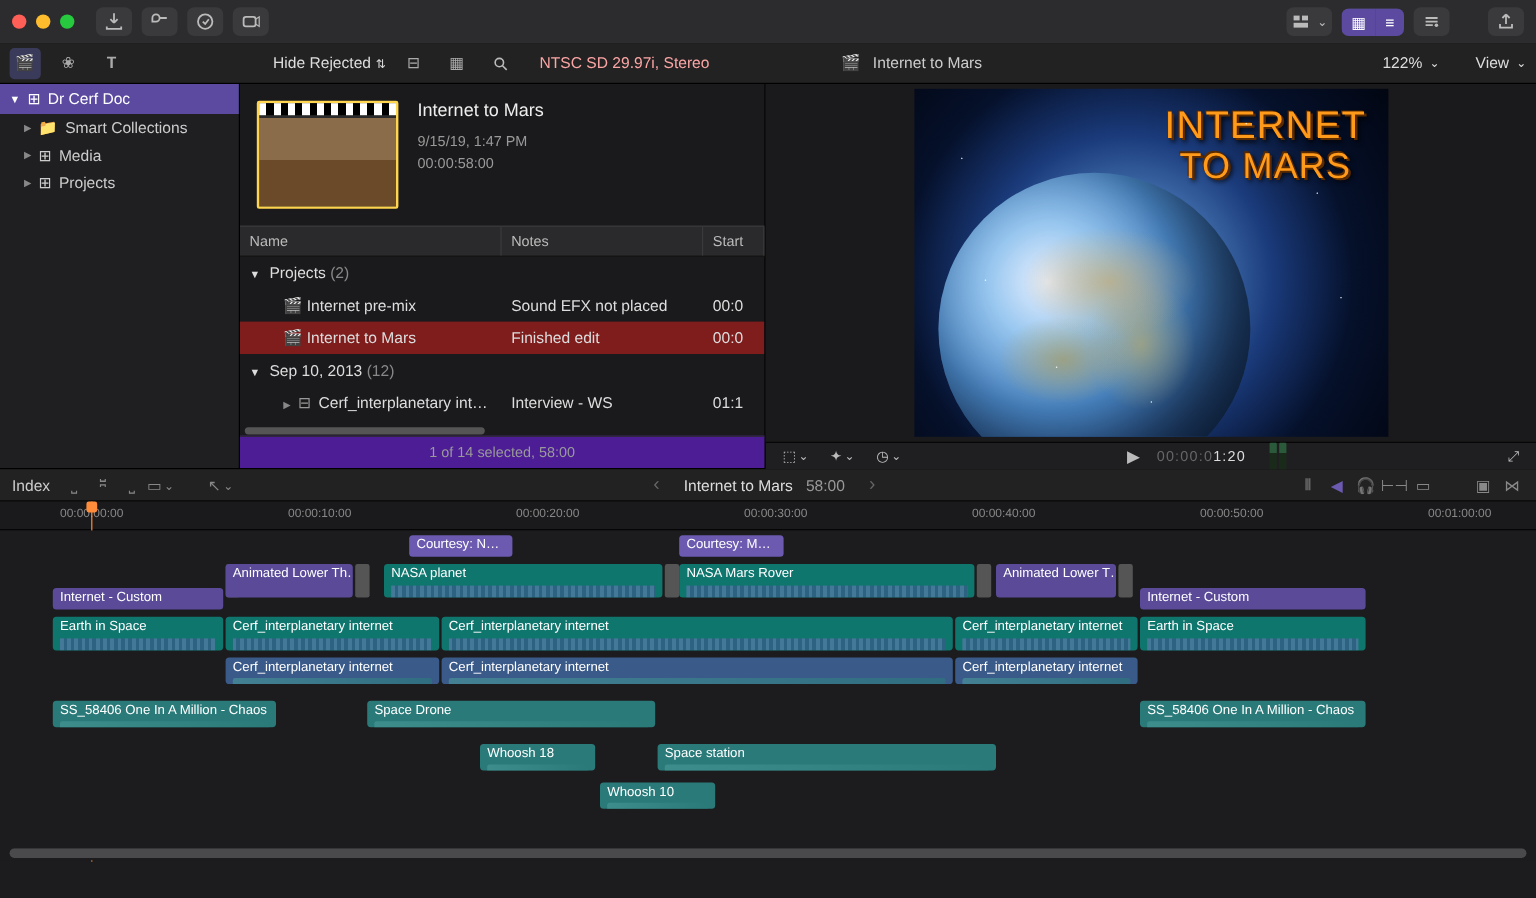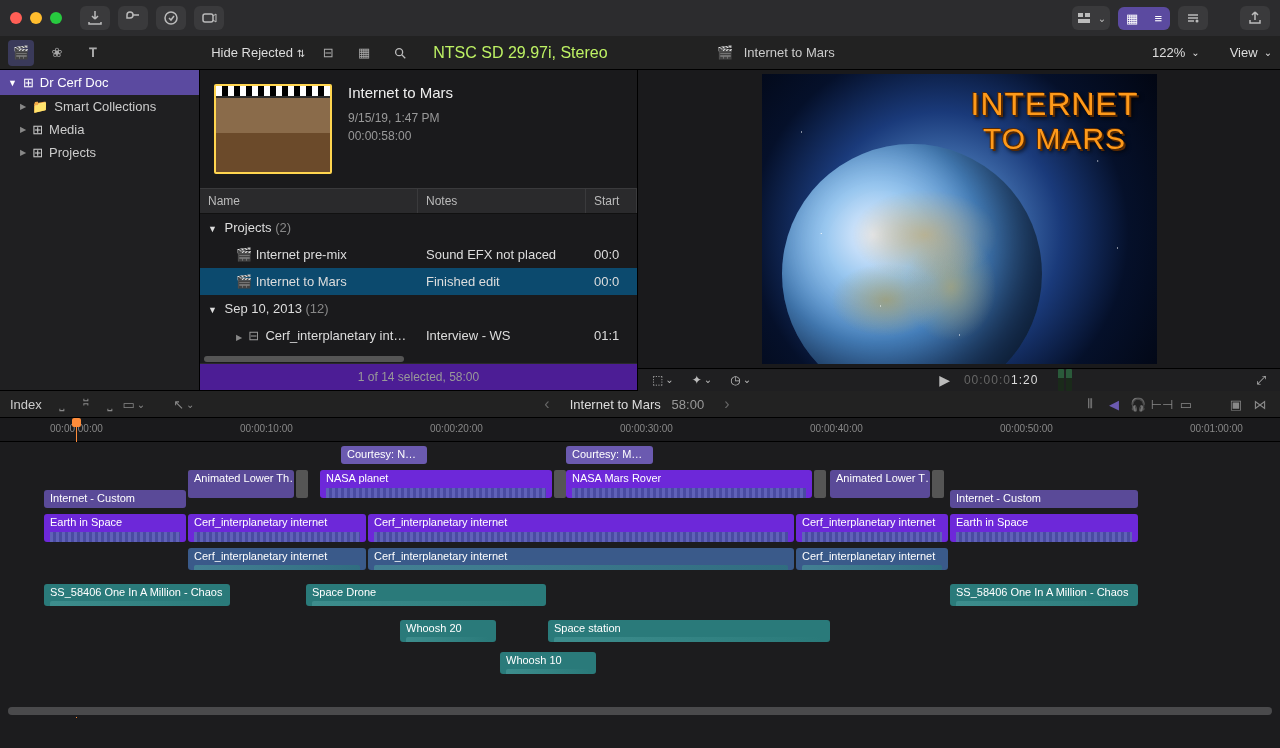--- a/index.html
+++ b/index.html
@@ -42,21 +42,21 @@
 .clip-meta div{color:#999;font-size:12px;line-height:1.5;}
 
 .tbl-head { display:flex; background:#2a2a2c; border-top:1px solid #3a3a3c;border-bottom:1px solid #111; font-size:12px;color:#bbb;}
 .tbl-head > div { padding:5px 8px; border-right:1px solid #3a3a3c;}
 .c-name{width:218px}.c-notes{width:168px}.c-start{flex:1}
 .tbl-body { flex:1; overflow:hidden; }
 .tbl-row { display:flex; font-size:13px; padding:4px 0; cursor:pointer;}
 .tbl-row > div { padding:2px 8px; white-space:nowrap; overflow:hidden; text-overflow:ellipsis;}
 .tbl-row.group{color:#ddd;font-weight:500}
 .tbl-row.group .tri{font-size:9px;margin-right:4px}
-.tbl-row.sel{background:#0c4a6e}
+.tbl-row.sel{background:#7f1d1d}
 .tbl-row .cnt{color:#888;font-weight:400}
 .row-ico{display:inline-block;width:16px;text-align:center;color:#999}
 .browser-foot { text-align:center; padding:6px; color:#999; font-size:12px; border-top:1px solid #2a2a2c; background:#4c1d95;}
 .scroll-thumb{position:absolute;bottom:28px;left:4px;width:200px;height:6px;background:#555;border-radius:3px;}
 
 
 .viewer { flex:1; background:#1a1a1c; display:flex; flex-direction:column; }
 .vw-canvas { flex:1; display:flex; align-items:center; justify-content:center; position:relative; background:#1a1a1c; padding:4px 0;}
 .earth-img { width:395px; height:290px; background:radial-gradient(circle at 45% 55%, #fff 0%, #a8c8e8 8%, #4a7ab8 22%, #1a3a7a 45%, #05102a 70%, #020612 100%); position:relative; overflow:hidden; }
 .earth-img::after{ content:""; position:absolute; inset:0; background:
@@ -99,21 +99,21 @@
 .ruler .tick{position:absolute;font-size:10px;color:#888;top:5px;}
 .ruler .play-tick{position:absolute;left:76px;top:0;width:1px;height:300px;background:#ff8c3a;}
 .ruler .play-tick::before{content:"";position:absolute;top:0;left:-4px;width:9px;height:9px;background:#ff8c3a;border-radius:2px;}
 
 
 .lanes { background:#1c1c1e; position:relative; height:275px; padding-top:24px; padding-left:44px;}
 .clip { position:absolute; height:18px; border-radius:3px; font-size:11px; padding:2px 6px; color:#fff; white-space:nowrap; overflow:hidden; cursor:pointer;}
 .clip.purple{background:#6b5ab0;}
 .clip.purple-d{background:#5a4a98;}
 .clip.title-clip{background:#5a4a98;height:28px;}
-.clip.blue{background:#6d28d9; height:28px;}
+.clip.blue{background:#0f766e; height:28px;}
 .clip.blue .wav{height:10px;background:repeating-linear-gradient(90deg,#5a7aaa 0 3px,#3a5a8a 3px 6px);margin-top:4px;opacity:.7;}
 .clip.blue-a{background:#3a5a8a;height:22px;}
 .clip.teal{background:#2a7a7a;height:22px;}
 .clip.teal .wav,.clip.blue-a .wav{height:8px;background:linear-gradient(90deg,#4a9a9a,#2a7a7a);margin-top:3px;opacity:.6;border-radius:2px;}
 .gap-handle{position:absolute;width:12px;height:28px;background:#555;border-radius:2px;}
 
 .hscroll{position:absolute;bottom:2px;left:8px;right:8px;height:8px;background:#2a2a2c;border-radius:4px;}
 .hscroll::before{content:"";position:absolute;left:0;width:100%;height:100%;background:#4a4a4c;border-radius:4px;}
 
 svg.ico{width:16px;height:16px;fill:currentColor}
@@ -190,21 +190,21 @@
       </div>
     <div class="ico">⊟</div>
     <div class="ico">▦</div>
     <div class="ico search-ico">
         <svg viewBox="0 0 16 16">
           <circle cx="7" cy="7" r="4" stroke="#bbb" fill="none" stroke-width="1.5"></circle>
           <path d="M10 10l4 4" stroke="#bbb" stroke-width="1.5"></path>
         </svg>
       </div>
   </div>
-  <div style="color:#bef264;font-size:16px">NTSC SD 29.97i, Stereo</div>
+  <div style="color:#fca5a5;font-size:13px">NTSC SD 29.97i, Stereo</div>
   <div style="width:90px"></div>
   <span style="color:#888">🎬</span>
   <div style="color:#ccc">Internet to Mars</div>
   <div style="flex:1"></div>
   <div class="right">
     <div class="pop">
         <span>122%</span>
         <span class="chev"></span>
       </div>
     <div class="pop">
@@ -370,18 +370,18 @@
   <div class="clip blue" style="left:950px;top:72px;width:188px"><span>Earth in Space</span><div class="wav"></div></div>
 
   <div class="clip blue-a" style="left:188px;top:106px;width:178px"><span>Cerf_interplanetary internet</span><div class="wav"></div></div>
   <div class="clip blue-a" style="left:368px;top:106px;width:426px"><span>Cerf_interplanetary internet</span><div class="wav"></div></div>
   <div class="clip blue-a" style="left:796px;top:106px;width:152px"><span>Cerf_interplanetary internet</span><div class="wav"></div></div>
 
   <div class="clip teal" style="left:44px;top:142px;width:186px"><span>SS_58406 One In A Million - Chaos</span><div class="wav"></div></div>
   <div class="clip teal" style="left:306px;top:142px;width:240px"><span>Space Drone</span><div class="wav"></div></div>
   <div class="clip teal" style="left:950px;top:142px;width:188px"><span>SS_58406 One In A Million - Chaos</span><div class="wav"></div></div>
 
-  <div class="clip teal" style="left:400px;top:178px;width:96px"><span>Whoosh 20</span><div class="wav"></div></div>
+  <div class="clip teal" style="left:400px;top:178px;width:96px"><span>Whoosh 18</span><div class="wav"></div></div>
   <div class="clip teal" style="left:548px;top:178px;width:282px"><span>Space station</span><div class="wav"></div></div>
   <div class="clip teal" style="left:500px;top:210px;width:96px"><span>Whoosh 10</span><div class="wav"></div></div>
 
   <div class="hscroll"></div>
 </div>
 
 </body></html>

